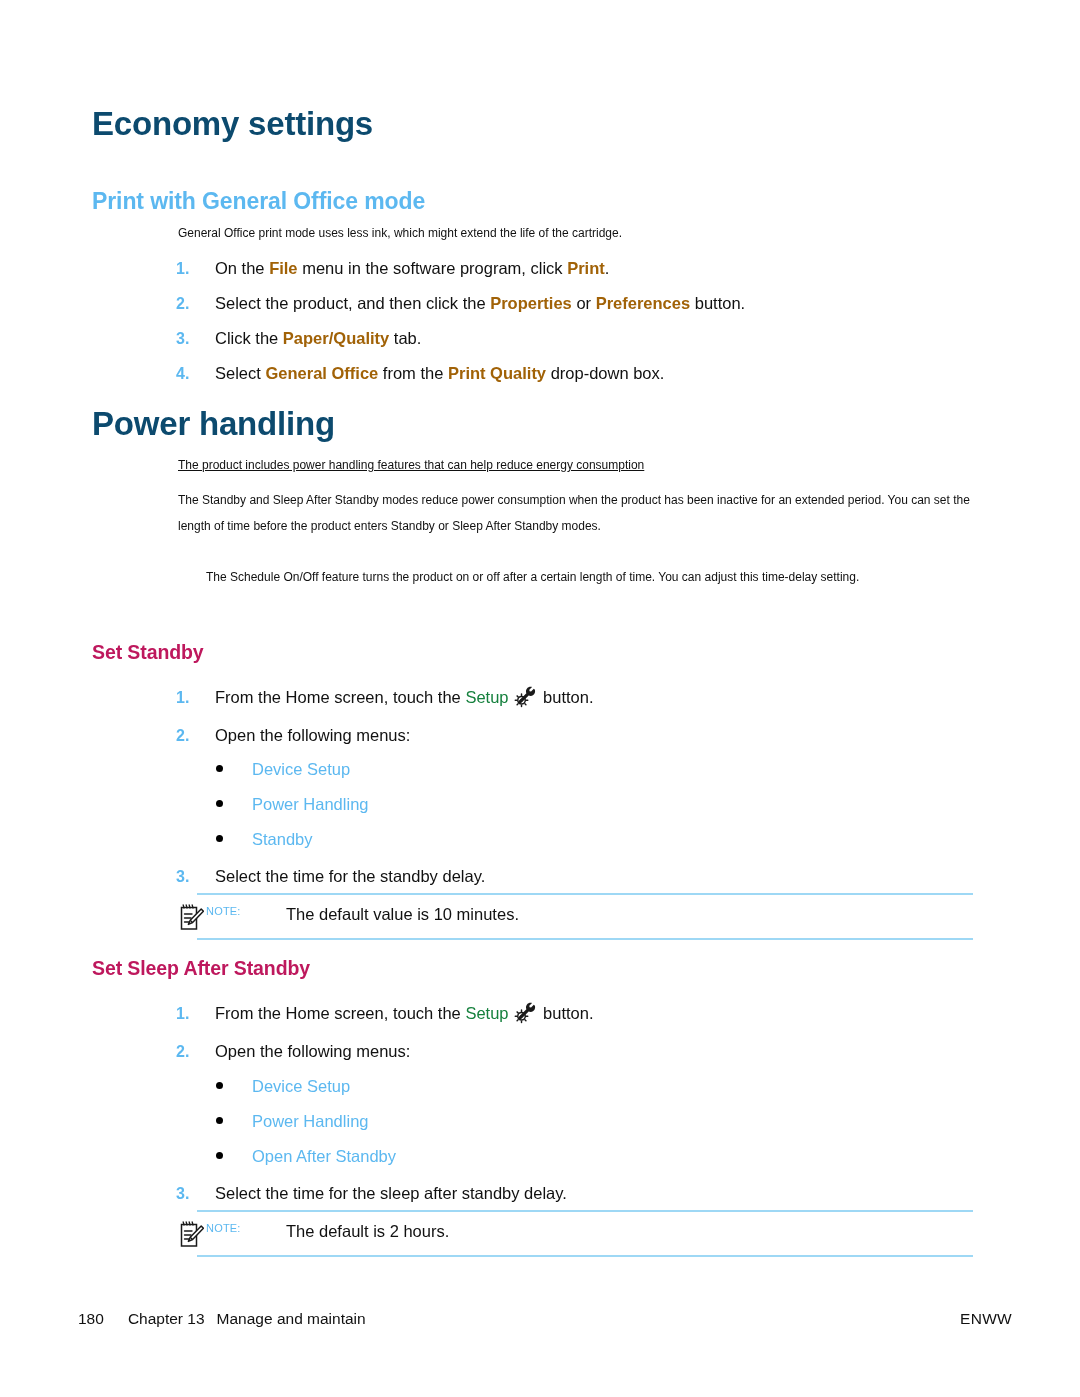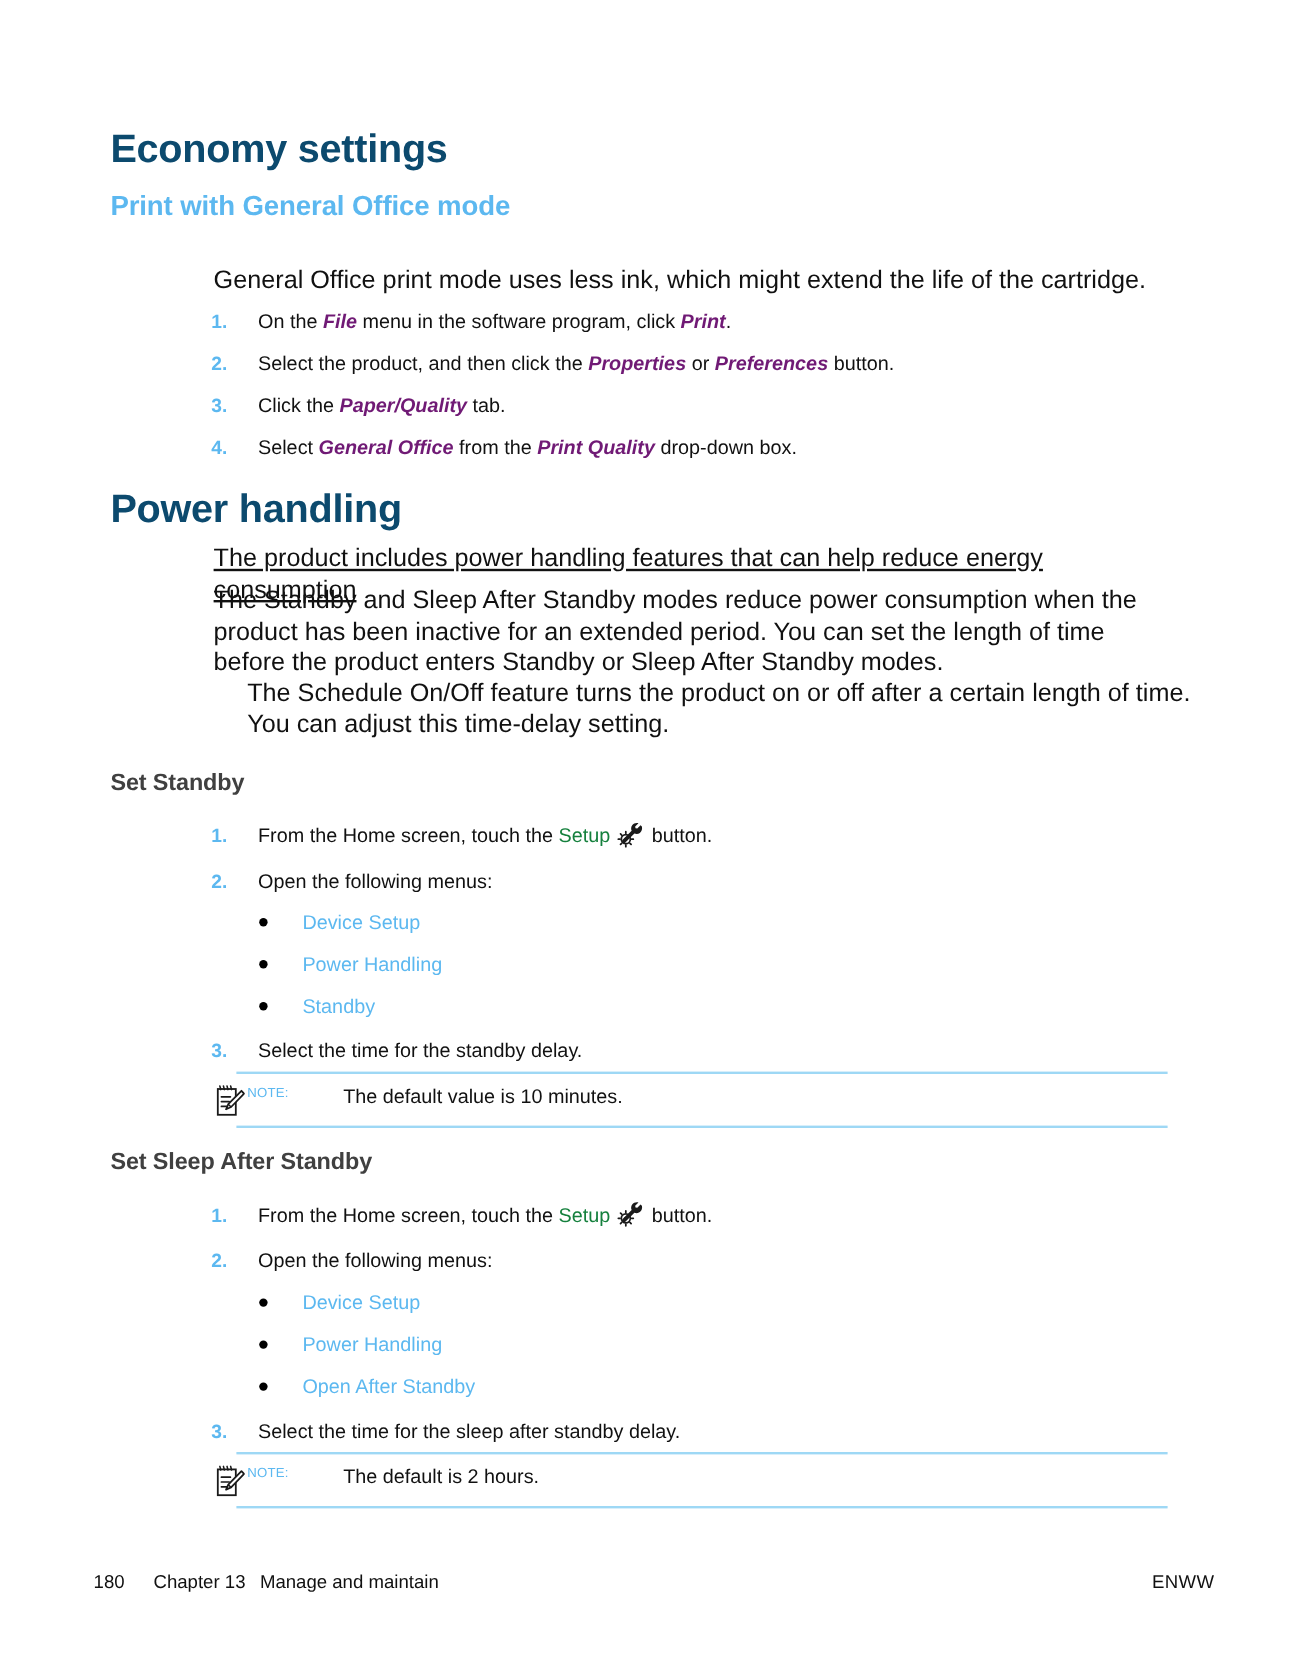--- a/index.html
+++ b/index.html
@@ -38,33 +38,33 @@
     left: 92px;
     color: #5cb8f0;
     font-size: 23px;
     font-weight: bold;
     letter-spacing: -0.1px;
     white-space: nowrap;
   }
   .h3 {
     position: absolute;
     left: 92px;
-    color: #404040;
+    color: #be185d;
     font-size: 19.5px;
     font-weight: bold;
     letter-spacing: -0.1px;
     white-space: nowrap;
   }
 
   
   .para {
     position: absolute;
     left: 178px;
     width: 800px;
-    font-size: 21px;
+    font-size: 12px;
     line-height: 25.5px;
     color: #111111;
   }
 
   
   .numitem {
     position: absolute;
     left: 176px;
     width: 810px;
     font-size: 16.5px;
@@ -77,21 +77,21 @@
     top: 0px;
     width: 30px;
     color: #5cb8f0;
     font-weight: bold;
     font-size: 16px;
   }
   .numitem .numtext {
     display: block;
     margin-left: 39px;
   }
-  .numitem b { font-weight: bold; color: #701a75; font-style: italic; }
+  .numitem b { font-weight: bold; color: #a16207; }
 
   
   .bullet {
     position: absolute;
     left: 216px;
     font-size: 16.5px;
     line-height: 22px;
     color: #5cb8f0;
   }
   .bullet .dot {
@@ -179,21 +179,21 @@
     letter-spacing: 0.3px;
   }
 </style>
 </head>
 <body>
 
 <div class="page">
 
   <div class="h1" style="top:105px;">Economy settings</div>
 
-  <div class="h2" style="top:158px;">Print with General Office mode</div>
+  <div class="h2" style="top:188px;">Print with General Office mode</div>
 
   <div class="para" style="top:221px;">General Office print mode uses less ink, which might extend the life of the cartridge.</div>
 
   <div class="numitem" style="top:256px;">
     <span class="num">1.</span>
     <span class="numtext"><span>On the </span><b>File</b><span> menu in the software program, click </span><b>Print</b><span>.</span></span>
   </div>
 
   <div class="numitem" style="top:291px;">
     <span class="num">2.</span>

